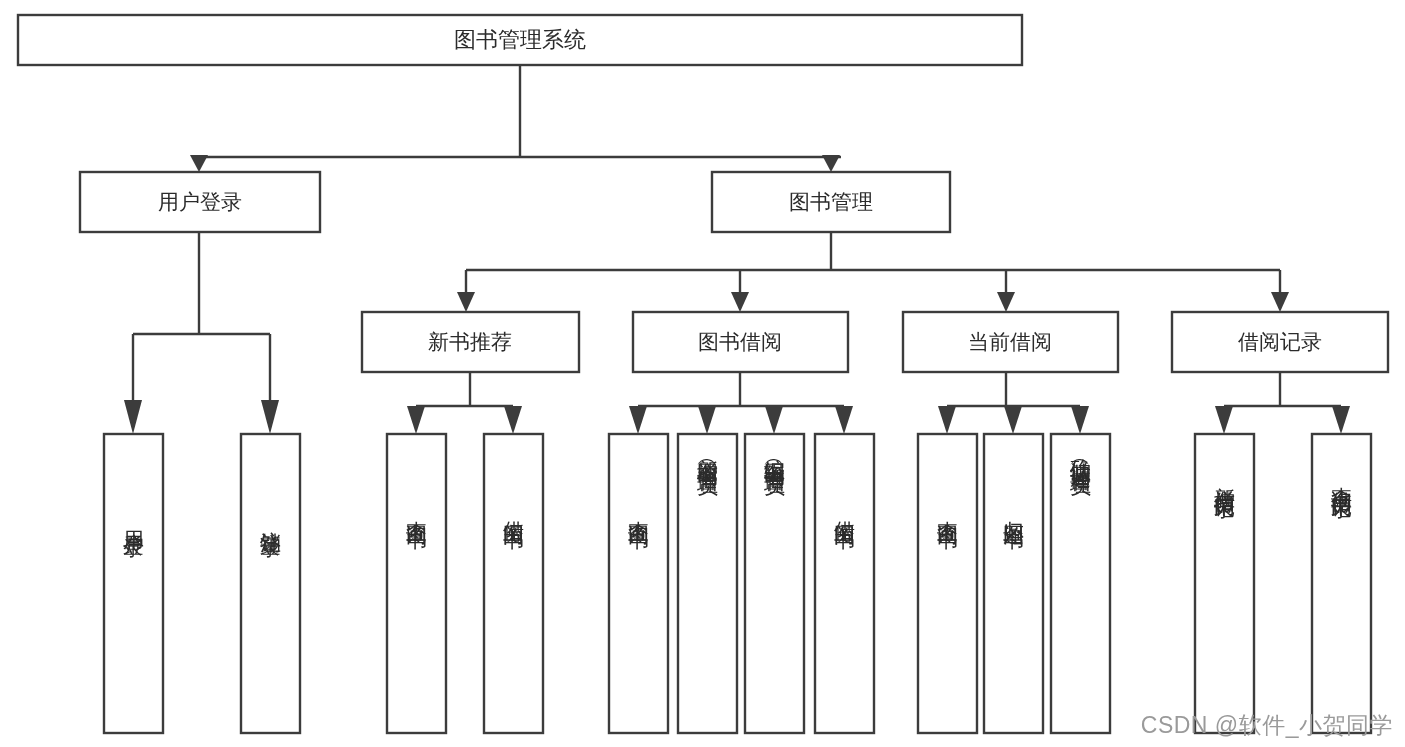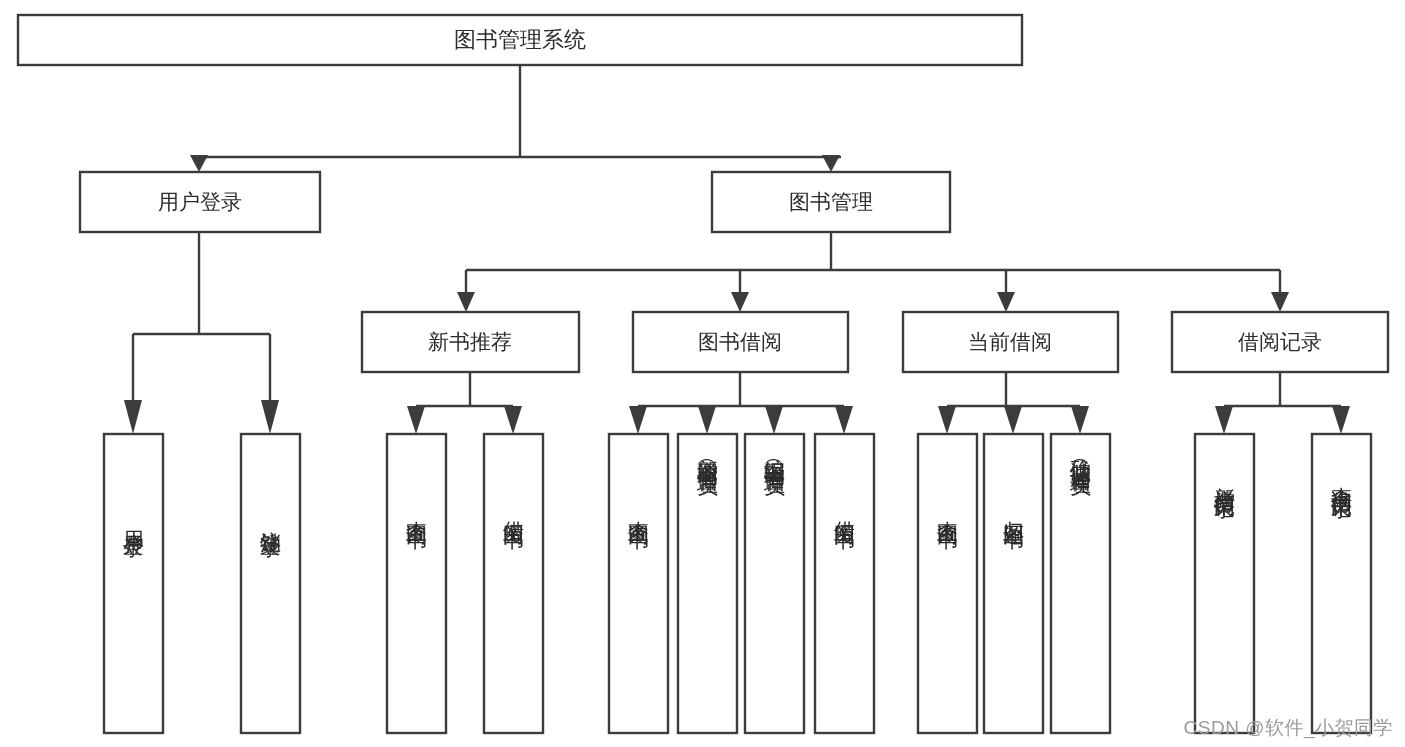--- a/index.html
+++ b/index.html
@@ -68,21 +68,21 @@
     line-height: 1.04;
     color: #2b2b2b;
     letter-spacing: 2.5px;
     white-space: nowrap;
   }
   .watermark {
     position: absolute;
     right: 12px;
     bottom: 6px;
     font-family: "Liberation Sans", "DejaVu Sans", sans-serif;
-    font-size: 19px;
+    font-size: 23px;
     color: #9a9a9a;
     letter-spacing: 0.5px;
     white-space: nowrap;
     pointer-events: none;
   }
 </style>
 </head>
 <body>
 
 <div id="diagram-root">

